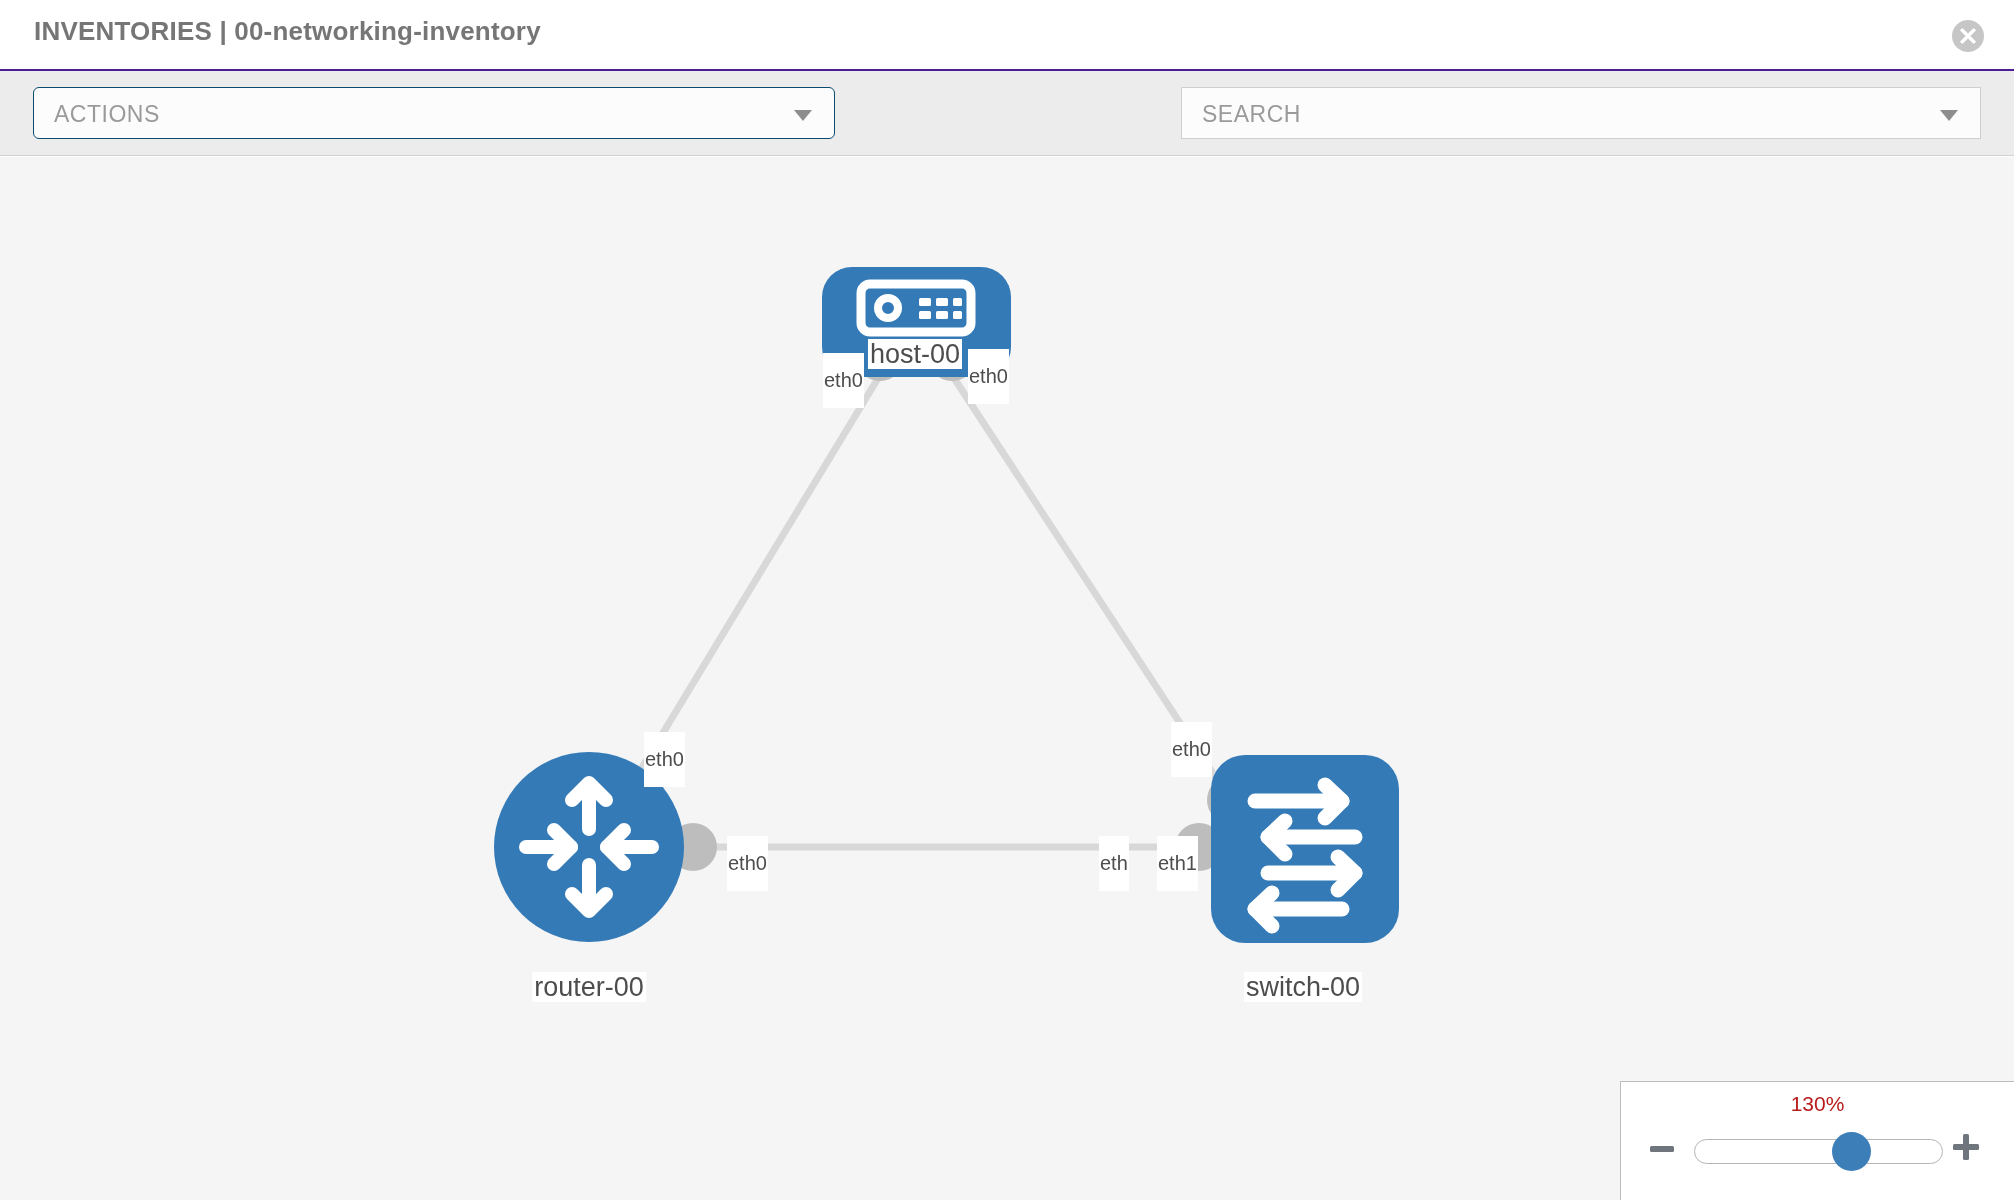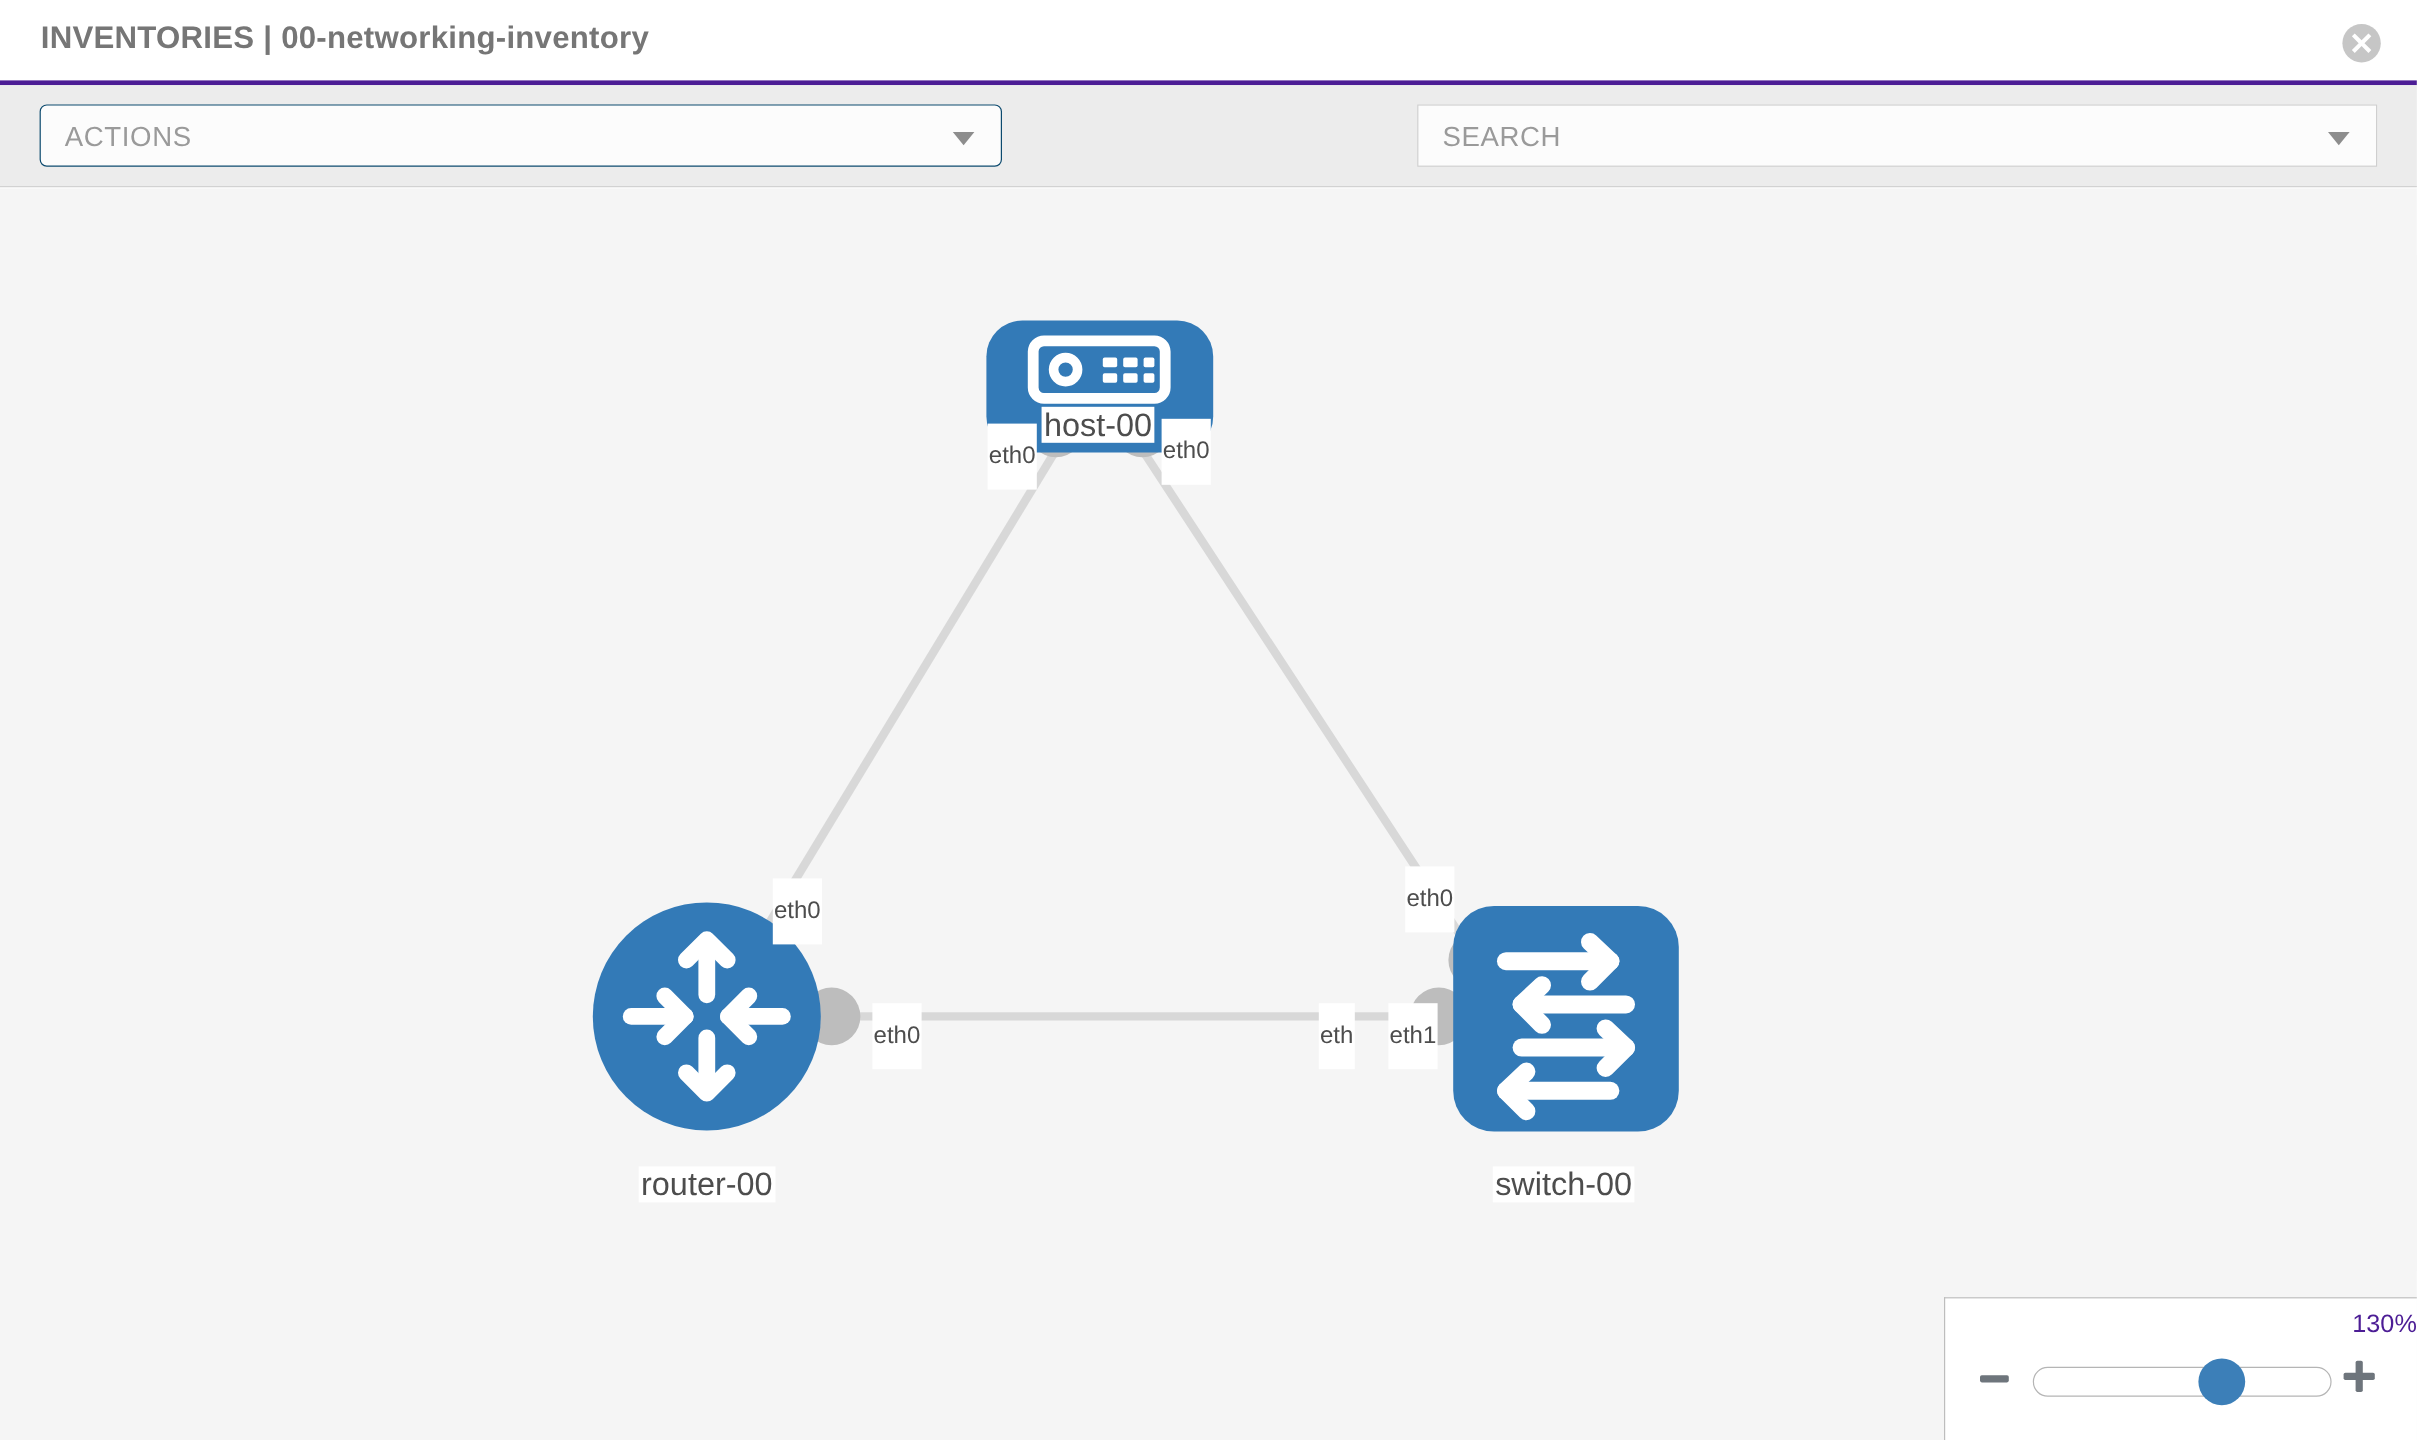--- a/index.html
+++ b/index.html
@@ -12,21 +12,21 @@
     font-family: "Liberation Sans", sans-serif;
   }
 
   
   #header-bar {
     position: absolute;
     top: 0; left: 0;
     width: 2014px;
     height: 71px;
     background: #ffffff;
-    border-bottom: 4px solid #4c1d95;
+    border-bottom: 2px solid #4c1d95;
   }
   #page-title {
     position: absolute;
     left: 34px;
     top: 16px;
     font-size: 26px;
     font-weight: bold;
     color: #767676;
     letter-spacing: 0.2px;
     white-space: nowrap;
@@ -145,23 +145,23 @@
     left: 1620px; top: 1081px;
     width: 394px; height: 119px;
     background: #ffffff;
     border: 1px solid #bdbdbd;
     border-right: none;
     border-bottom: none;
   }
   #zoom-level {
     position: absolute;
     top: 10px; left: 0; right: 0;
-    text-align: right;
+    text-align: center;
     font-size: 21px;
-    color: #4c1d95;
+    color: #b91c1c;
   }
   #zoom-out-button {
     position: absolute;
     left: 27px; top: 53px;
     width: 28px; height: 28px;
     cursor: pointer;
   }
   #zoom-in-button {
     position: absolute;
     right: 33px; top: 50px;

